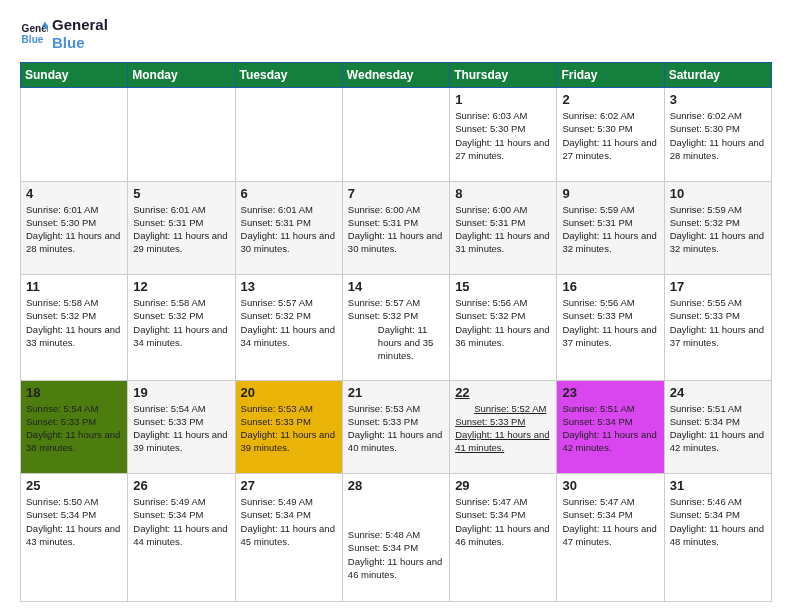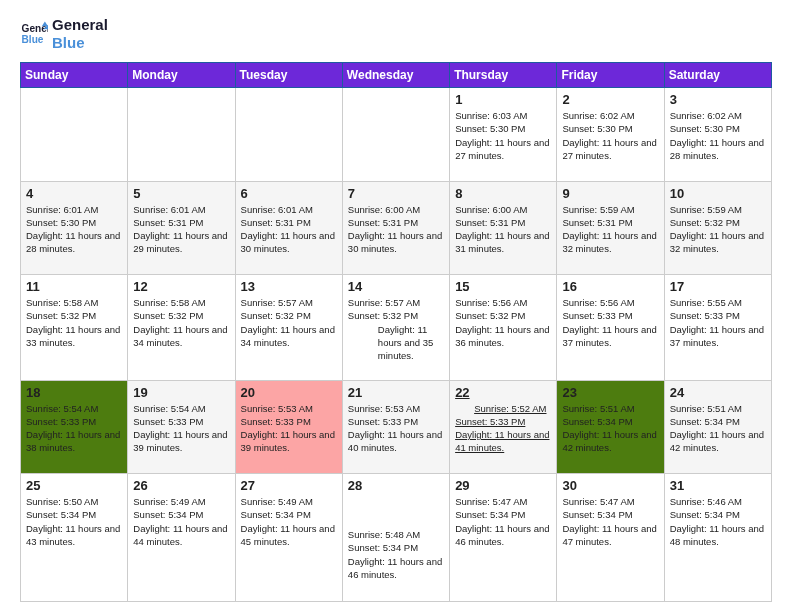--- a/index.html
+++ b/index.html
@@ -46,21 +46,21 @@
       color: #444;
     }
     .calendar {
       flex: 1;
       border: 1px solid #ccc;
       border-collapse: collapse;
       width: 100%;
       table-layout: fixed;
     }
     .calendar th {
-      background-color: #6d28d9;
+      background-color: #15803d;
       color: #fff;
       font-size: 12px;
       font-weight: bold;
       padding: 5px 4px;
       text-align: left;
       border: 1px solid #1e5aa0;
     }
     .calendar td {
       border: 1px solid #ccc;
       vertical-align: top;
@@ -240,39 +240,39 @@
             <div style="line-height: 1.4;">Sunrise: 5:54 AM</div>
             <div style="line-height: 1.4;">Sunset: 5:33 PM</div>
             <div style="line-height: 1.4;">Daylight: 11 hours and 38 minutes.</div>
           </td>
           <td style="background: rgb(245, 245, 245);">
             <span class="day-num">19</span>
             <div style="line-height: 1.4;">Sunrise: 5:54 AM</div>
             <div style="line-height: 1.4;">Sunset: 5:33 PM</div>
             <div style="line-height: 1.4;">Daylight: 11 hours and 39 minutes.</div>
           </td>
-          <td style="background: #fca5a5;">
+          <td style="background: #eab308;">
             <span class="day-num">20</span>
             <div style="line-height: 1.4;">Sunrise: 5:53 AM</div>
             <div style="line-height: 1.4;">Sunset: 5:33 PM</div>
             <div style="line-height: 1.4;">Daylight: 11 hours and 39 minutes.</div>
           </td>
           <td style="background: rgb(245, 245, 245);">
             <span class="day-num">21</span>
             <div style="line-height: 1.4;">Sunrise: 5:53 AM</div>
             <div style="line-height: 1.4;">Sunset: 5:33 PM</div>
             <div style="line-height: 1.4;">Daylight: 11 hours and 40 minutes.</div>
           </td>
           <td style="background: rgb(245, 245, 245); text-decoration: underline;">
             <span class="day-num">22</span>
             <div style="line-height: 1.4; margin-left: 19px;">Sunrise: 5:52 AM</div>
             <div style="line-height: 1.4;">Sunset: 5:33 PM</div>
             <div style="line-height: 1.4;">Daylight: 11 hours and 41 minutes.</div>
           </td>
-          <td style="background: #4d7c0f;">
+          <td style="background: #d946ef;">
             <span class="day-num">23</span>
             <div style="line-height: 1.4;">Sunrise: 5:51 AM</div>
             <div style="line-height: 1.4;">Sunset: 5:34 PM</div>
             <div style="line-height: 1.4;">Daylight: 11 hours and 42 minutes.</div>
           </td>
           <td style="background: rgb(245, 245, 245);">
             <span class="day-num">24</span>
             <div style="line-height: 1.4;">Sunrise: 5:51 AM</div>
             <div style="line-height: 1.4;">Sunset: 5:34 PM</div>
             <div style="line-height: 1.4;">Daylight: 11 hours and 42 minutes.</div>

